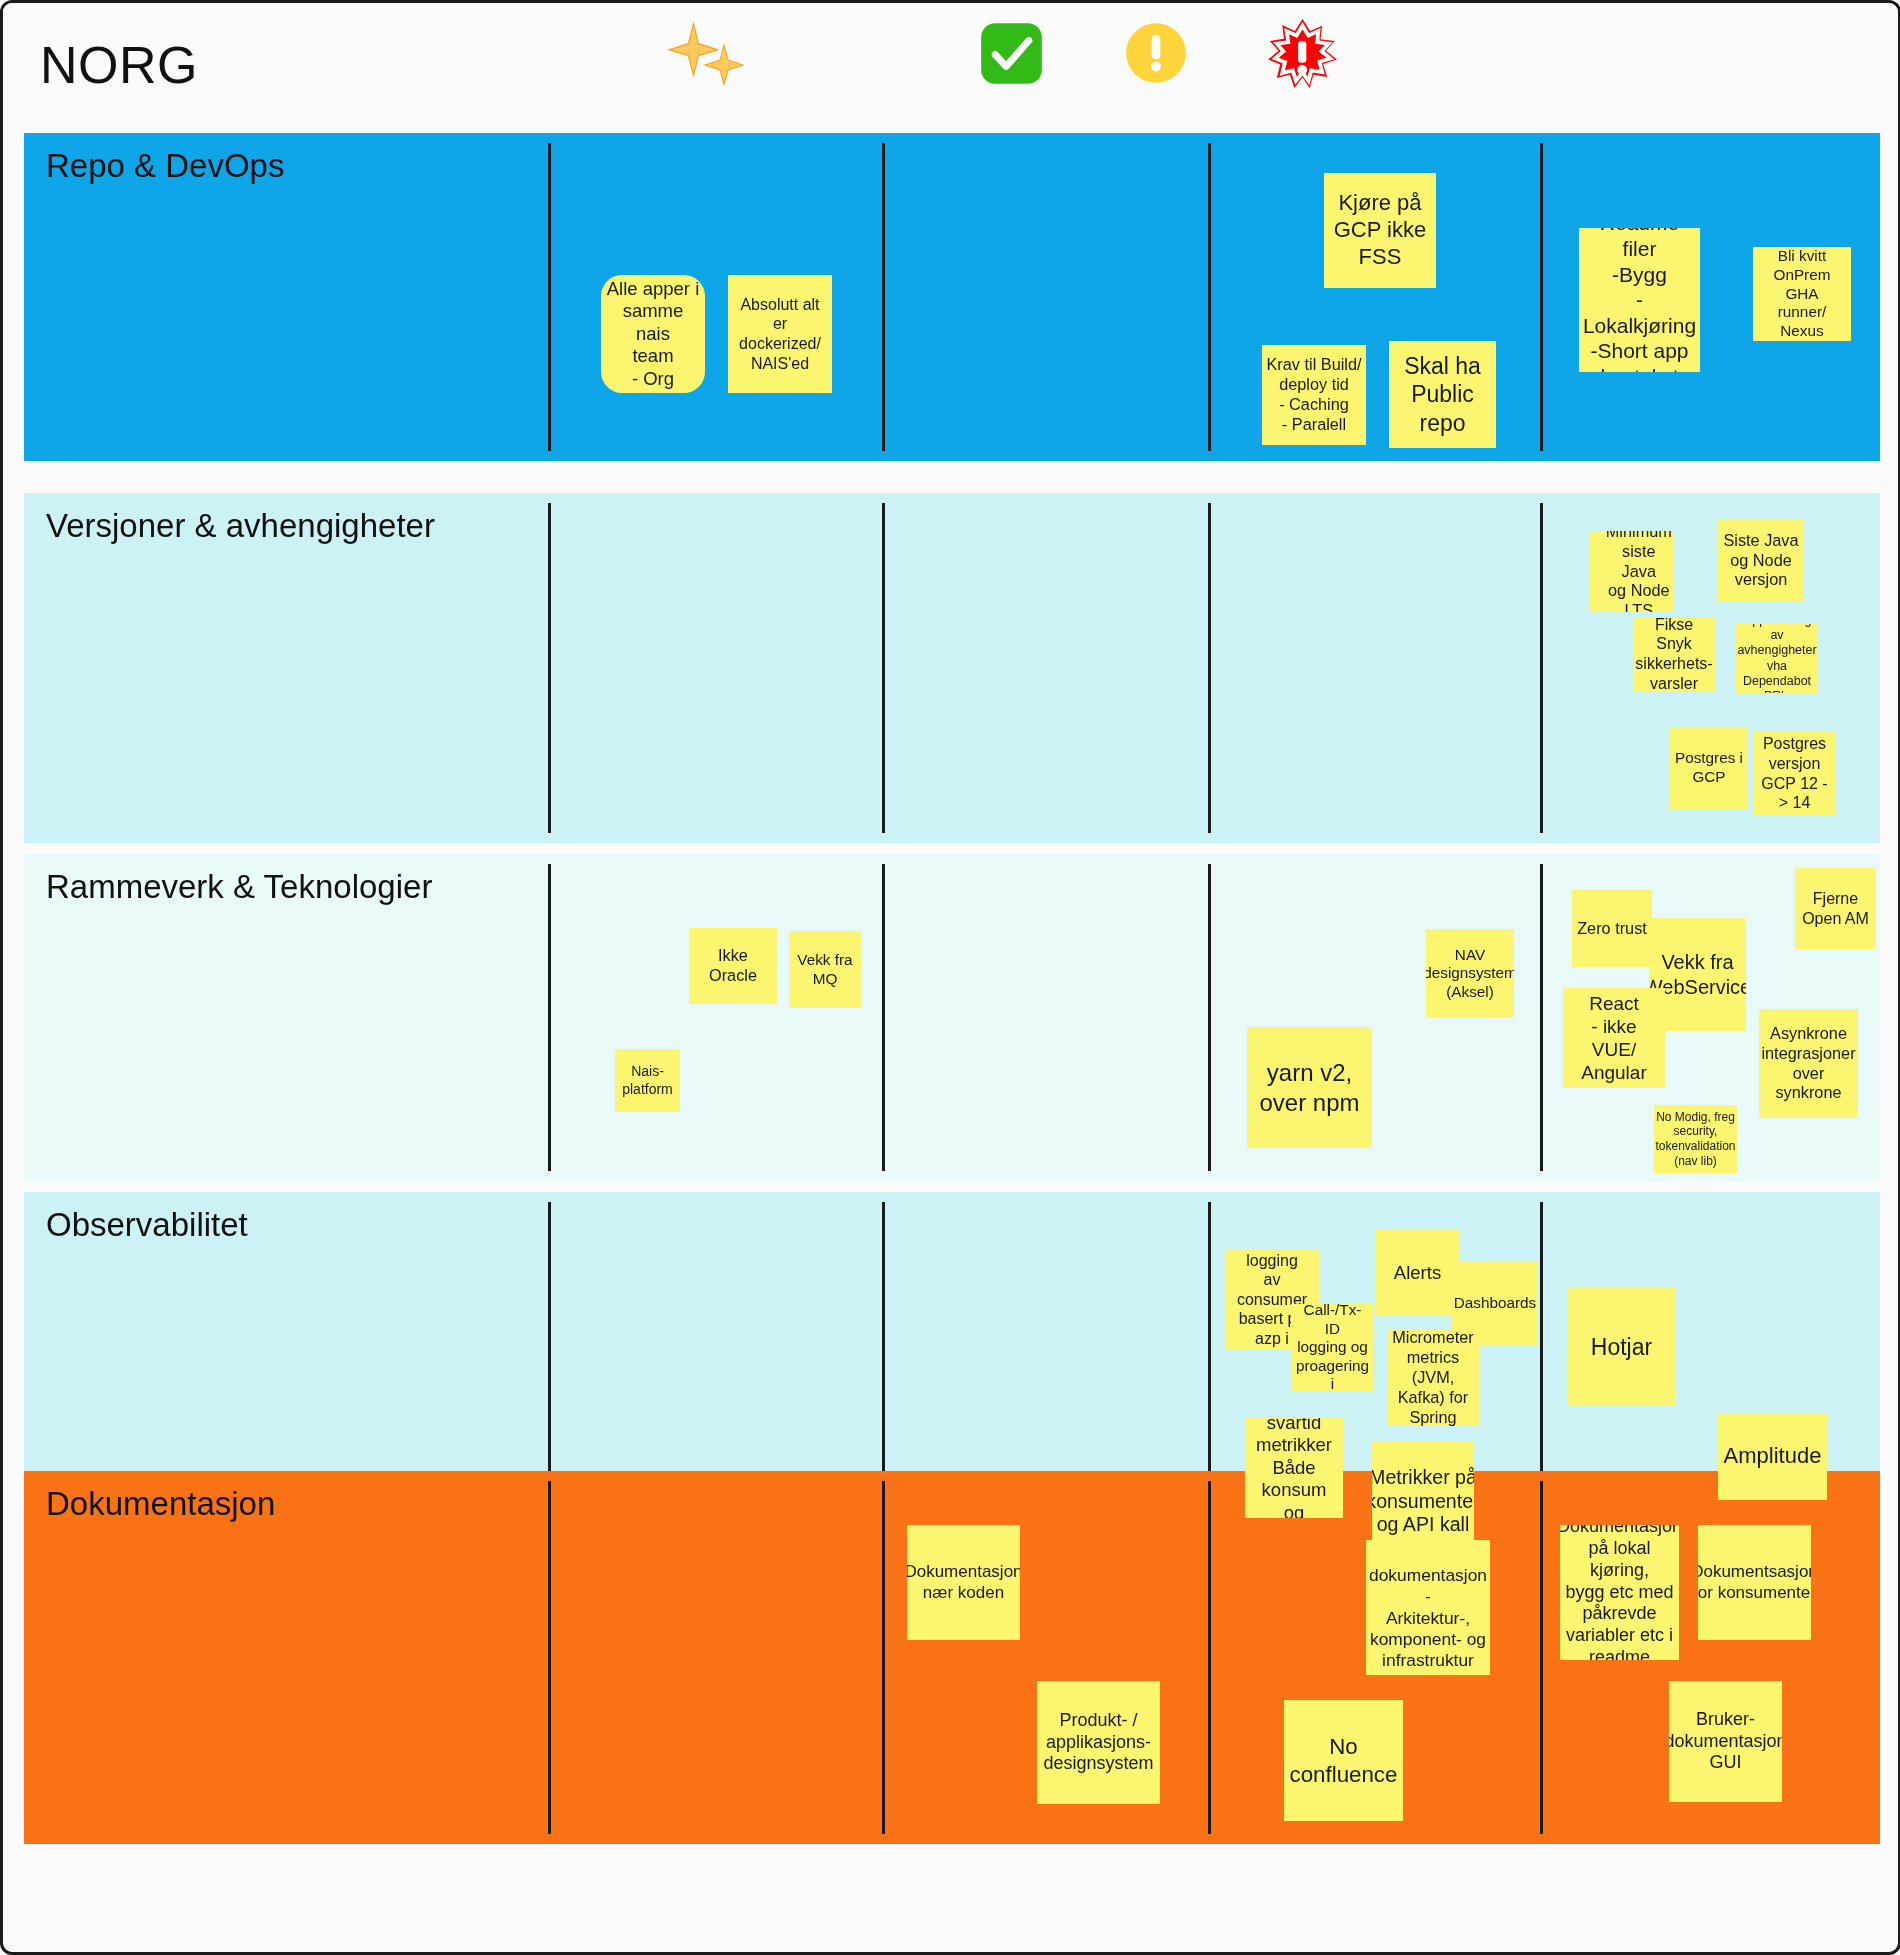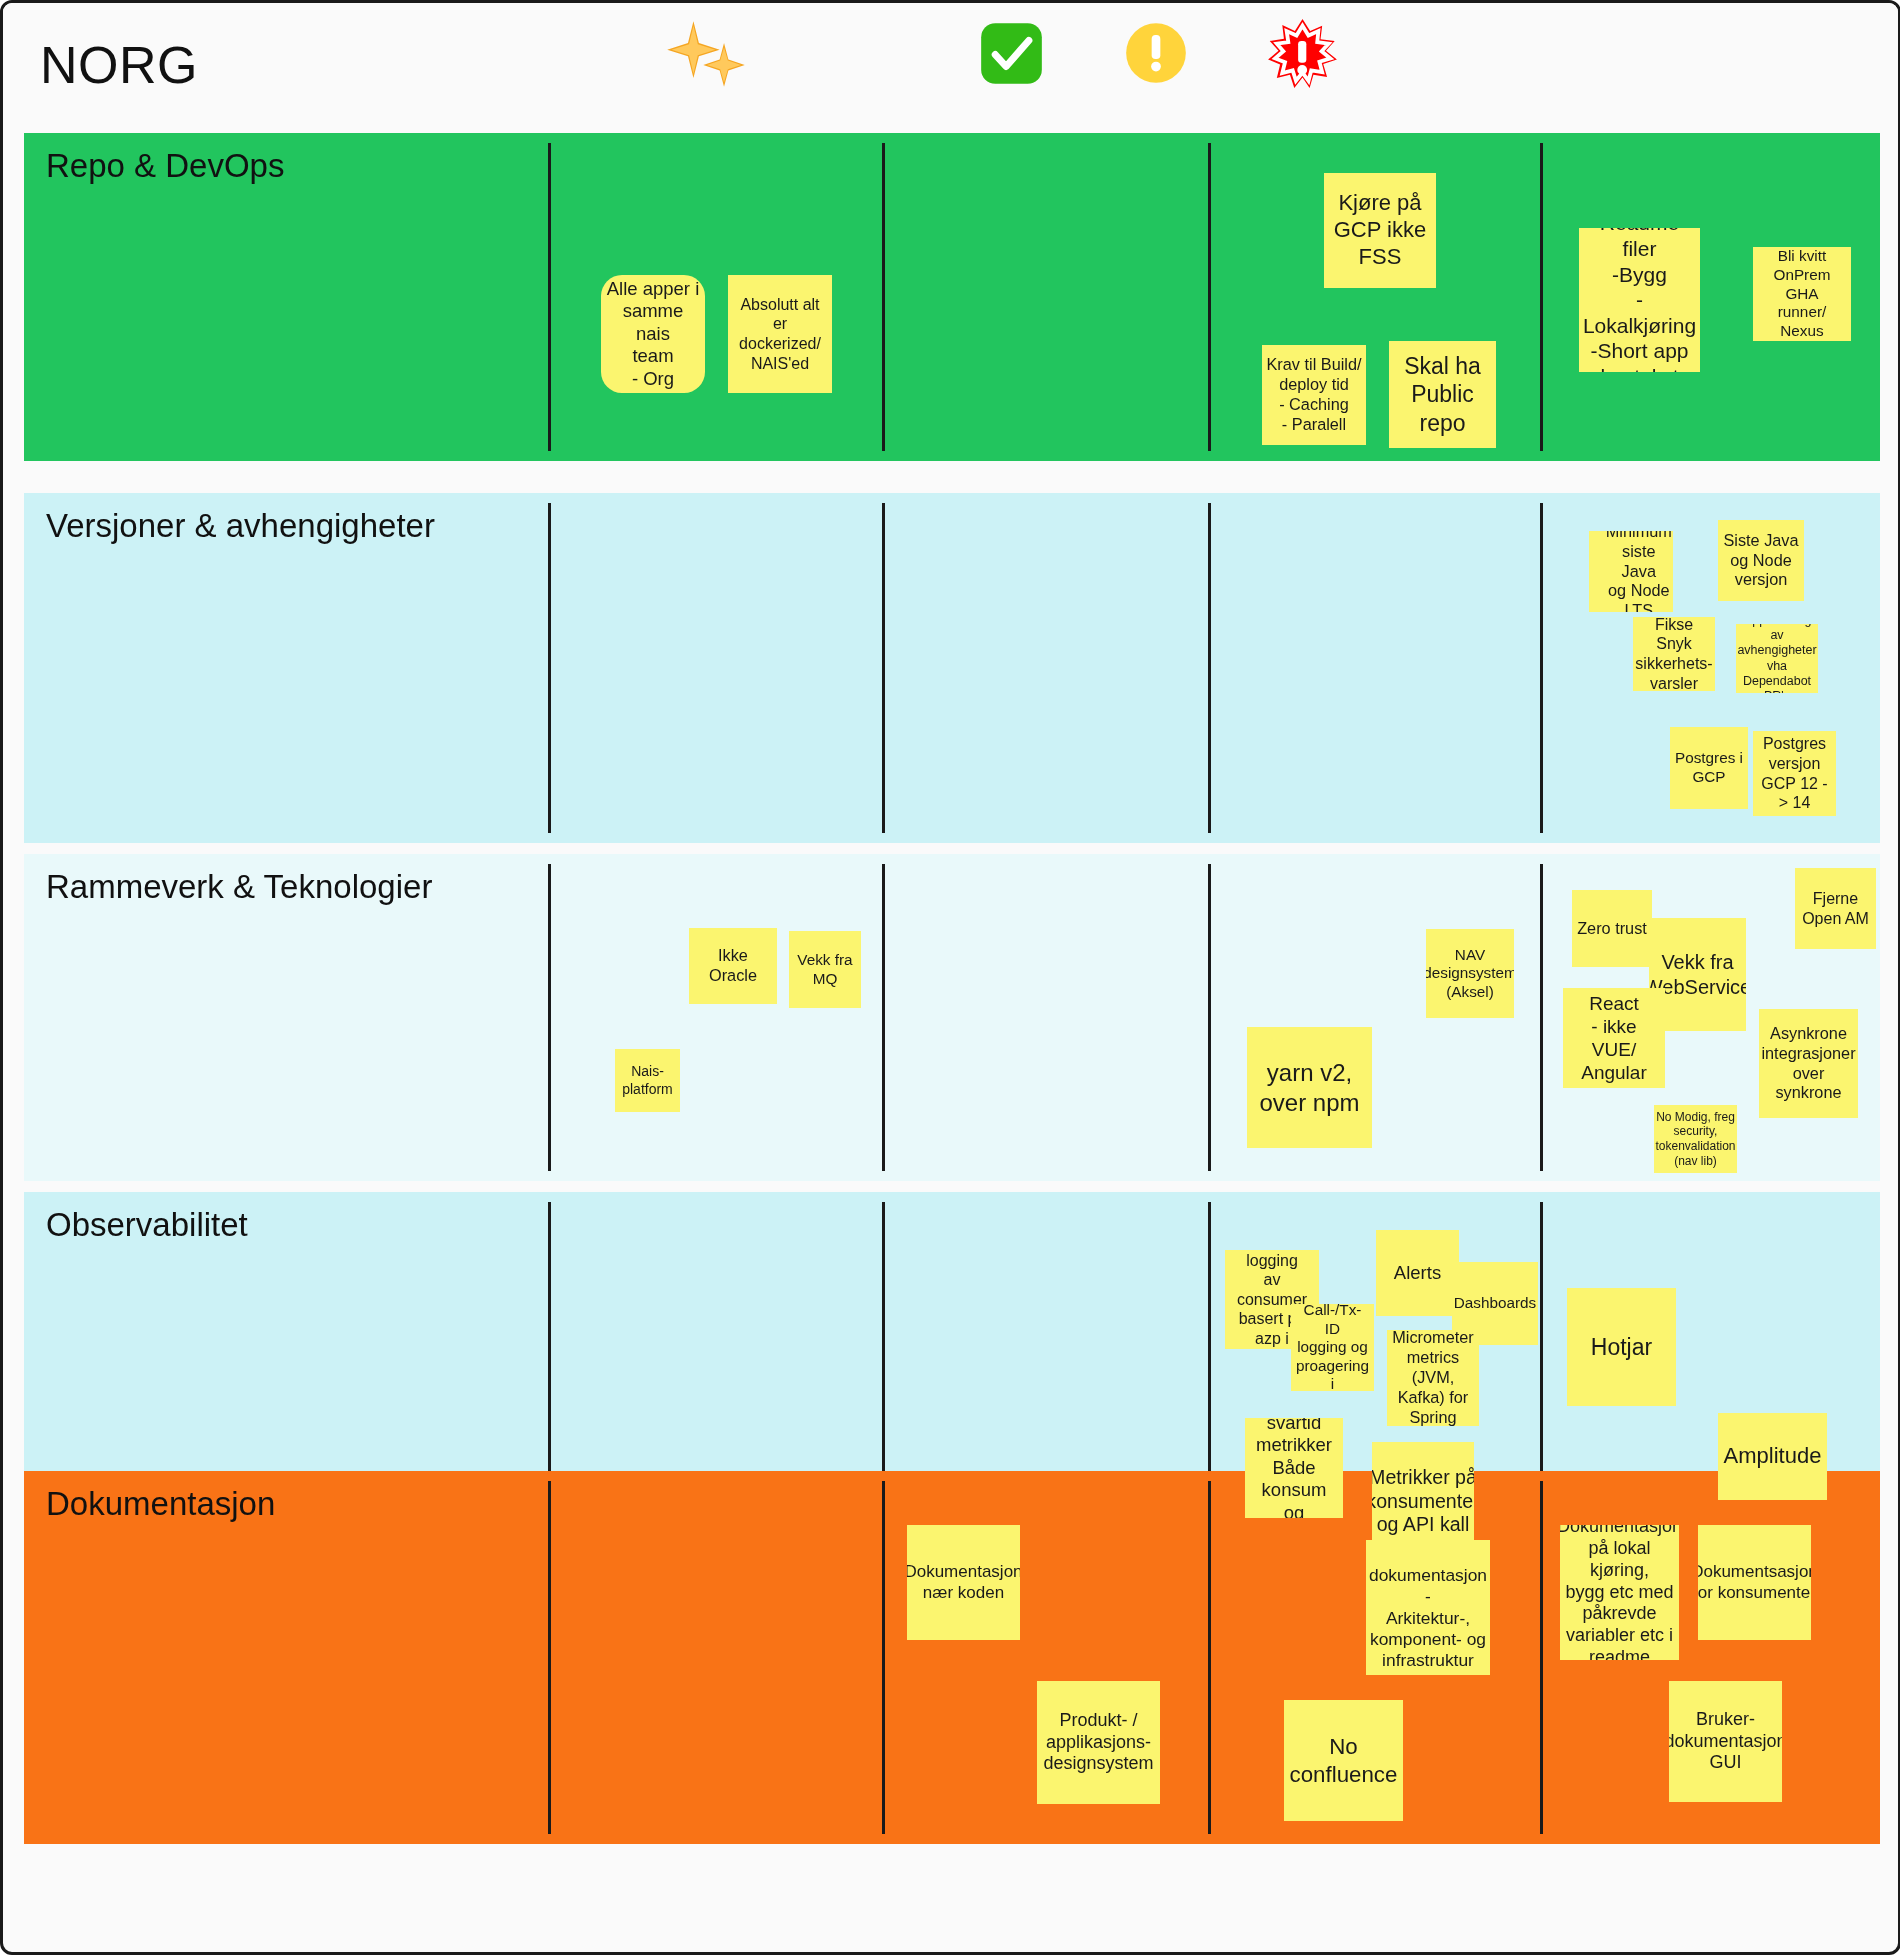--- a/index.html
+++ b/index.html
@@ -98,21 +98,21 @@
             <path d="M65 2 L79 24 L101 14 L98 39 L124 42 L108 60 L128 76 L103 84 L110 108 L85 104 L78 128 L65 109 L50 128 L42 104 L18 110 L24 85 L2 76 L21 60 L5 42 L31 38 L28 13 L51 24 Z" fill="#ff0000"></path>
             <path d="M65 14 L76 32 L94 24 L92 44 L113 47 L100 61 L116 74 L96 80 L101 99 L81 96 L76 115 L65 100 L53 115 L47 96 L28 101 L33 81 L15 74 L30 61 L18 47 L39 44 L36 24 L54 32 Z" fill="none" stroke="#ffffff" stroke-width="7"></path>
             <rect x="57" y="42" width="15" height="40" rx="6" fill="#ffffff"></rect>
             <circle cx="64.5" cy="95" r="9" fill="#ffffff"></circle>
           </svg>
         </div>
       </div>
   </div>
 
   <div id="rows-host">
-      <div class="row" style="top: 130px; height: 328px; background: #22c55e;">
+      <div class="row" style="top: 130px; height: 328px; background: #0ea5e9;">
         <div class="row-label">Repo &amp; DevOps</div>
         <div class="divider" style="left: 524px;"></div>
         <div class="divider" style="left: 858px;"></div>
         <div class="divider" style="left: 1184px;"></div>
         <div class="divider" style="left: 1516px;"></div>
         <div class="note" style="left: 577px; top: 142px; width: 104px; height: 118px; font-size: 18.5px; background: rgb(251, 245, 111); z-index: 10; border-radius: 21px;">Alle apper i
 samme nais
 team
 - Org</div>
         <div class="note" style="left: 704px; top: 142px; width: 104px; height: 118px; font-size: 16px; background: rgb(251, 245, 111); z-index: 11;">Absolutt alt

